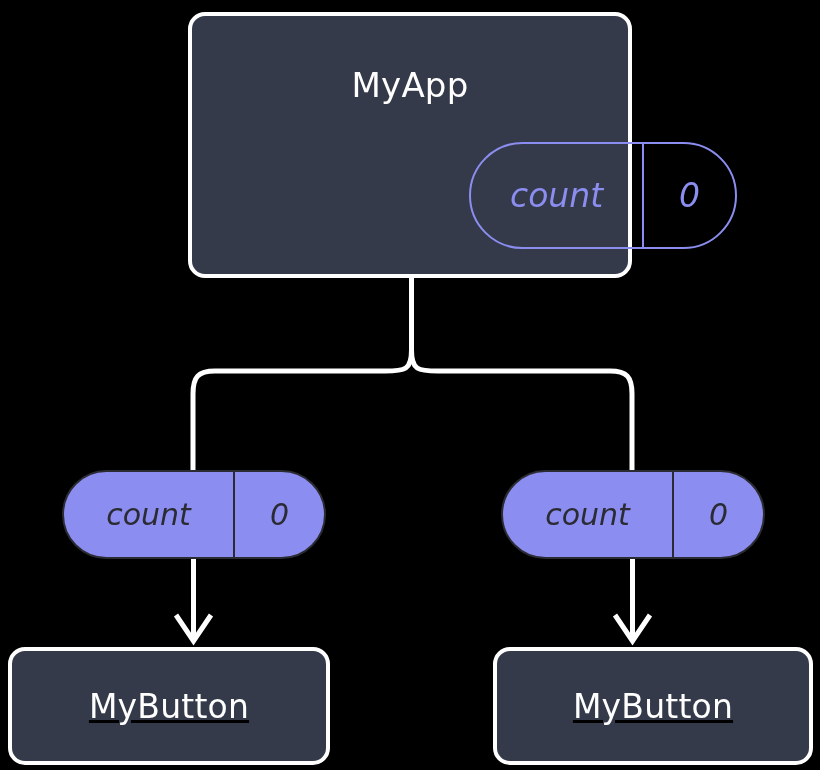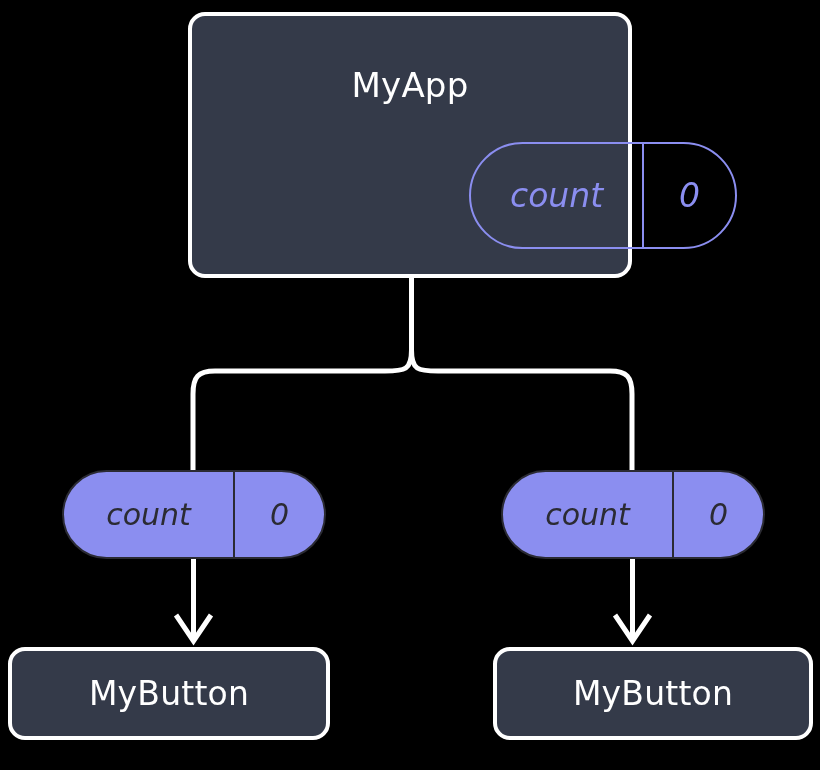--- a/index.html
+++ b/index.html
@@ -54,22 +54,23 @@
     top: 12px;
     width: 444px;
     height: 266px;
   }
   #node-myapp .component-title {
     margin-top: 52px;
   }
 
   
   .leaf-box {
-    height: 93px;
+    height: 118px;
     justify-content: center;
+    text-decoration: underline;
   }
   #node-mybutton-left {
     left: 8px;
     top: 647px;
     width: 322px;
   }
   #node-mybutton-right {
     left: 493px;
     top: 647px;
     width: 320px;

